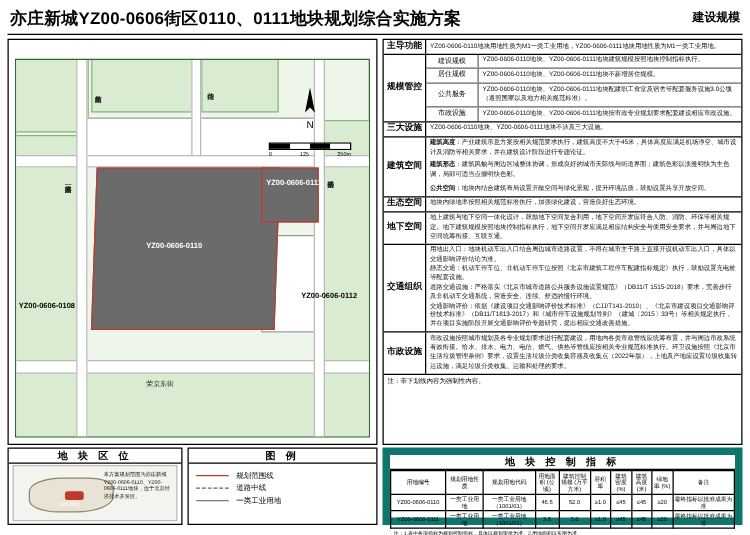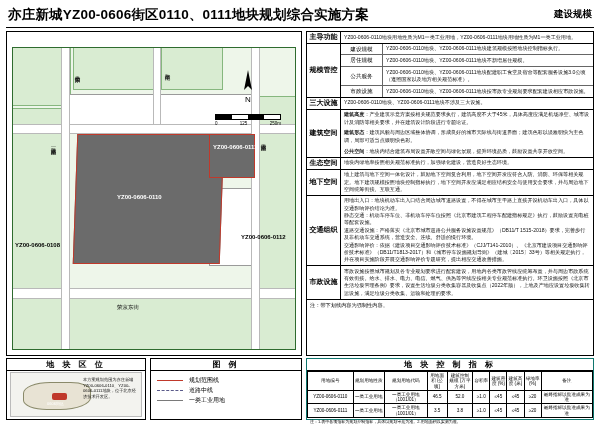--- a/index.html
+++ b/index.html
@@ -122,21 +122,21 @@
   .leg-items{padding:4px 6px;}
   .leg-item{display:flex;align-items:center;height:10px;font-size:6px;}
   .leg-swatch{width:26px;height:0;margin-right:6px;}
   .sw-red{border-top:1.6px solid #c0392b;}
   .sw-dash{border-top:1.2px dashed #5a5a8a;}
   .sw-gray{border-top:1.2px solid #7a7a7a;}
 
   
   .idx{
     position:absolute;left:306px;top:358px;width:288px;height:62px;
-    border:1px solid #0f766e;box-sizing:border-box;
+    border:6px solid #0f766e;box-sizing:border-box;
   }
   table.idxt{border-collapse:collapse;width:100%;font-size:4.6px;table-layout:fixed;}
   table.idxt th,table.idxt td{border:.5px solid #000;text-align:center;padding:1px 1px;line-height:1.15;}
   table.idxt th{font-weight:normal;}
   .idx-note{font-size:4px;padding:1px 3px;line-height:1.3;}
 
   
   .footer{
     position:absolute;right:8px;bottom:4px;
     font-size:8px;font-weight:bold;white-space:nowrap;

